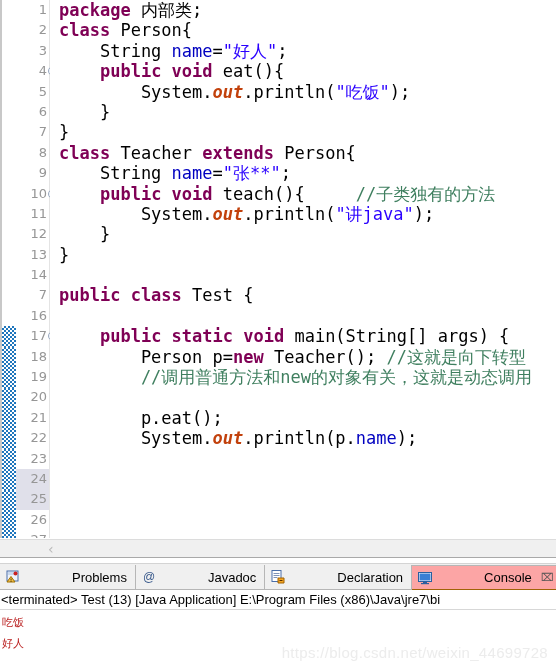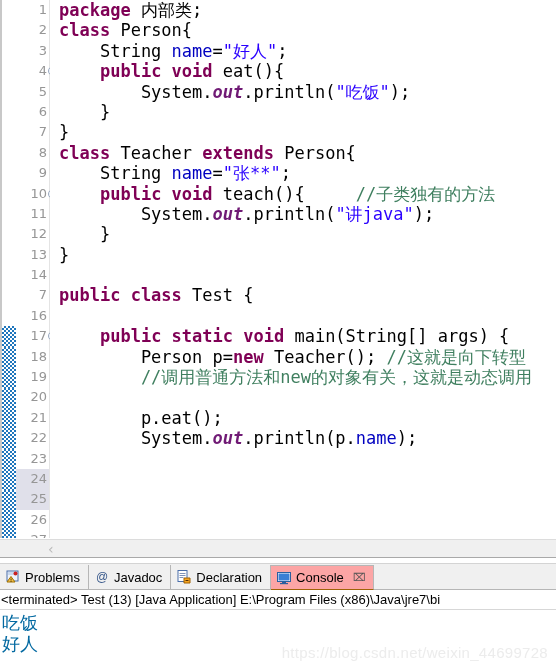--- a/index.html
+++ b/index.html
@@ -114,21 +114,21 @@
   }
   .cline.current {
     background: #e8f0fb;
     margin-left: -9px;
     padding-left: 9px;
   }
   .kw   { color: #7f0055; font-weight: bold; }
   .str  { color: #2a00ff; }
   .cmt  { color: #3f7f5f; }
   .fld  { color: #0000c0; }
-  .sfld { color: #701a75; font-weight: bold; font-style: italic; }
+  .sfld { color: #c2410c; font-weight: bold; font-style: italic; }
   .caret {
     display: inline-block;
     width: 1px;
     height: 14px;
     background: #000;
     vertical-align: -2px;
     margin-left: 0px;
   }
 
   
@@ -186,21 +186,21 @@
     white-space: nowrap;
   }
   .tab.active {
     background: #fca5a5;
     border-top: 1px solid #b6b6b6;
     border-right: 1px solid #b6b6b6;
     border-bottom: 1px solid #a16207;
     margin-bottom: -1px;
     height: 25px;
   }
-  .tab .label { padding-right: 1px; }
+  .tab .label { padding-right: 1px; margin-left: 47px; }
   .tab .closer {
     font-family: "DejaVu Sans", sans-serif;
     font-size: 11px;
     color: #555;
     margin-left: 4px;
   }
   .tabicon { width: 16px; height: 16px; display: block; flex: 0 0 16px; }
 
   .console {
     flex: 1 1 auto;
@@ -212,22 +212,22 @@
     font-family: "Liberation Sans", sans-serif;
     font-size: 13px;
     color: #000000;
     white-space: nowrap;
     padding: 1px 0 1px 1px;
     border-bottom: 1px solid #d7d7d7;
     line-height: 17px;
   }
   .console-out {
     font-family: "DejaVu Sans", sans-serif;
-    font-size: 18px;
-    color: #0369a1;
+    font-size: 11px;
+    color: #b91c1c;
     line-height: 21px;
     padding: 2px 0 0 2px;
     white-space: pre;
   }
   .watermark {
     position: absolute;
     right: 8px;
     bottom: 7px;
     font-family: "Liberation Sans", sans-serif;
     font-size: 15px;

